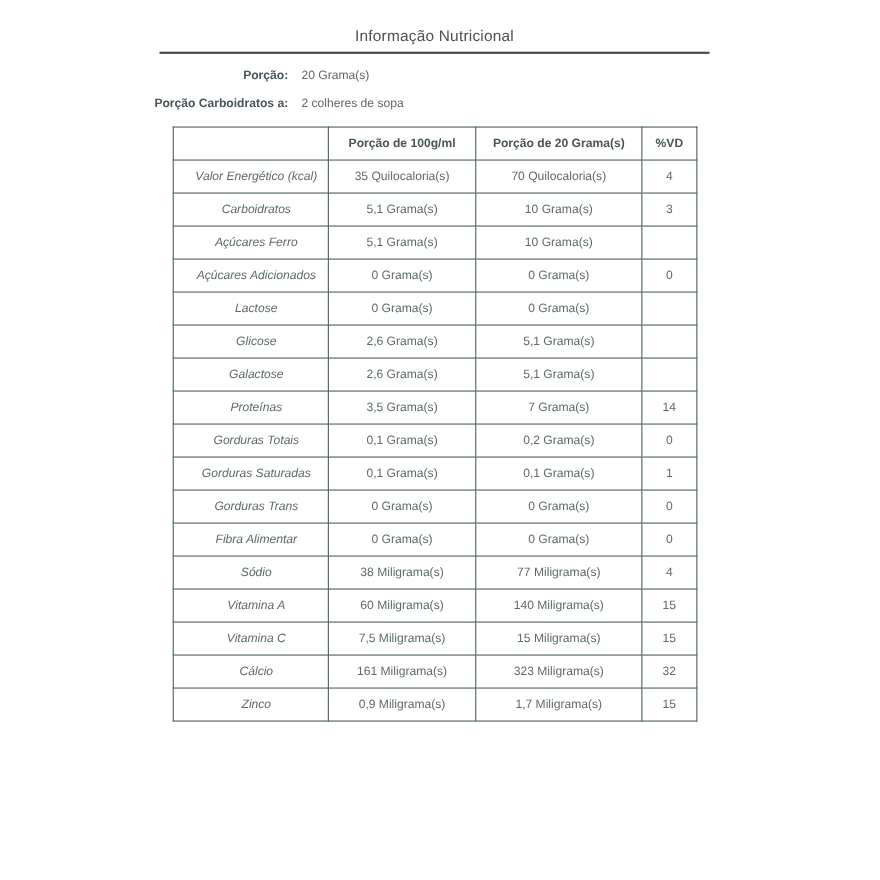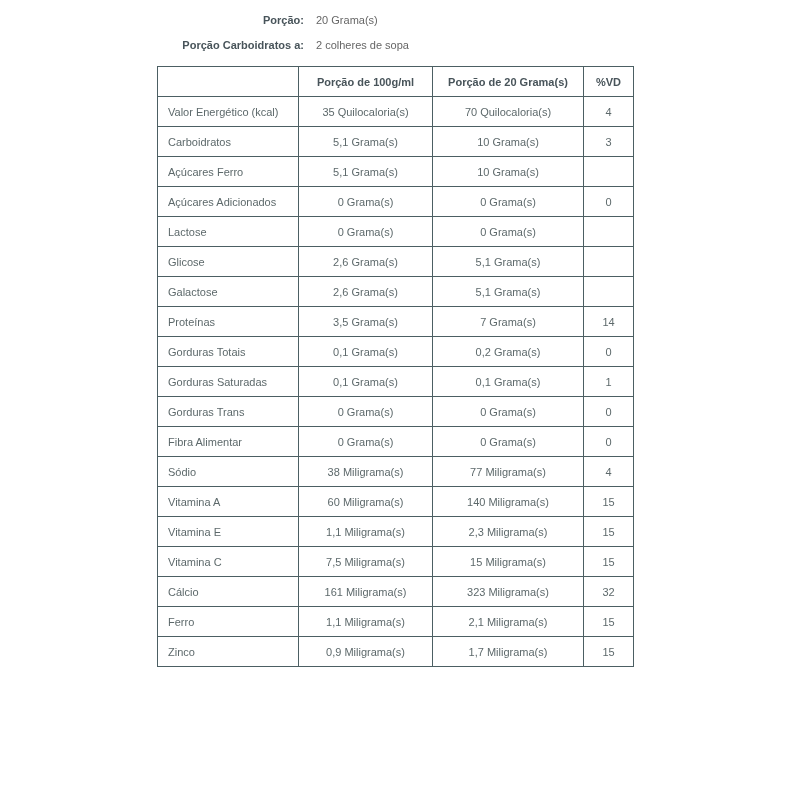--- a/index.html
+++ b/index.html
@@ -41,21 +41,21 @@
     margin-top: 14px;
   }
   .serving-row {
     display: flex;
     align-items: baseline;
     margin-bottom: 12px;
     line-height: 13px;
   }
   .serving-label {
     width: 205px;
-    padding-left: 99px;
+    padding-left: 57px;
     box-sizing: content-box;
     text-align: right;
     font-size: 11px;
     font-weight: bold;
     color: var(--heading-text);
   }
   .serving-value {
     margin-left: 12px;
     font-size: 11px;
     color: var(--value-text);
@@ -76,29 +76,34 @@
     vertical-align: middle;
     color: var(--cell-text);
     overflow: hidden;
     white-space: nowrap;
   }
   .nutrition-table th {
     font-weight: bold;
     color: var(--heading-text);
   }
   .nutrition-table td:first-child {
-    text-align: left;
+    text-align: center;
     padding-left: 10px;
+    font-style: italic;
   }
 </style>
 </head>
 <body>
 
 <div class="page">
 
+  <div class="header-block">
+    <div class="page-title">Informação Nutricional</div>
+    <hr class="title-rule">
+  </div>
 
   <div class="serving-info">
     <div class="serving-row">
       <span class="serving-label">Porção:</span>
       <span class="serving-value">20 Grama(s)</span>
     </div>
     <div class="serving-row">
       <span class="serving-label">Porção Carboidratos a:</span>
       <span class="serving-value">2 colheres de sopa</span>
     </div>
@@ -198,44 +203,32 @@
           <td>77 Miligrama(s)</td>
           <td>4</td>
         </tr>
         <tr>
           <td>Vitamina A</td>
           <td>60 Miligrama(s)</td>
           <td>140 Miligrama(s)</td>
           <td>15</td>
         </tr>
         <tr>
-          <td>Vitamina E</td>
-          <td>1,1 Miligrama(s)</td>
-          <td>2,3 Miligrama(s)</td>
-          <td>15</td>
-        </tr>
-        <tr>
           <td>Vitamina C</td>
           <td>7,5 Miligrama(s)</td>
           <td>15 Miligrama(s)</td>
           <td>15</td>
         </tr>
         <tr>
           <td>Cálcio</td>
           <td>161 Miligrama(s)</td>
           <td>323 Miligrama(s)</td>
           <td>32</td>
         </tr>
         <tr>
-          <td>Ferro</td>
-          <td>1,1 Miligrama(s)</td>
-          <td>2,1 Miligrama(s)</td>
-          <td>15</td>
-        </tr>
-        <tr>
           <td>Zinco</td>
           <td>0,9 Miligrama(s)</td>
           <td>1,7 Miligrama(s)</td>
           <td>15</td>
         </tr>
       </tbody>
   </table>
 
 </div>
 

